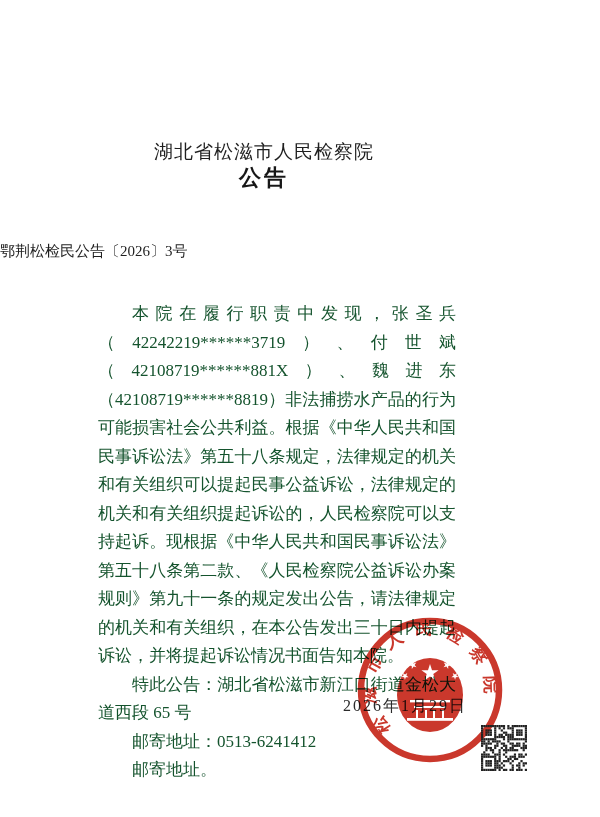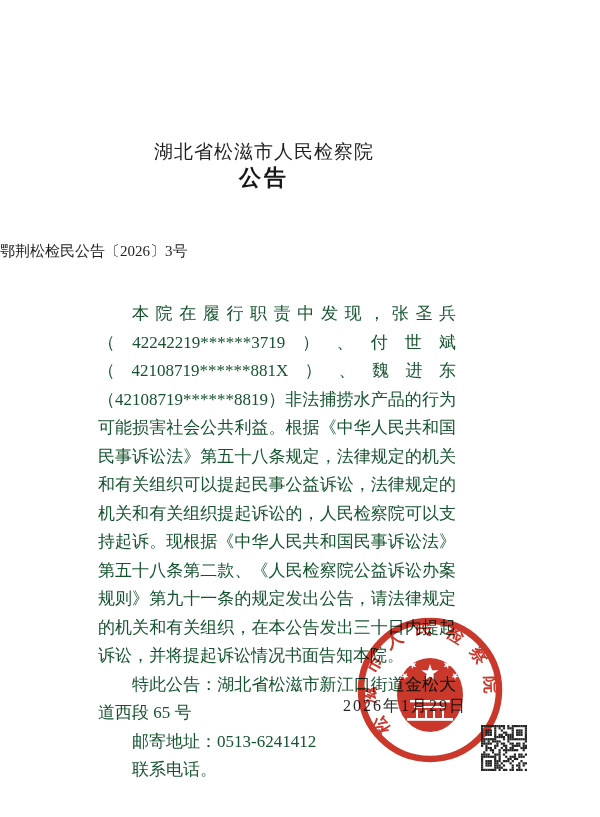--- a/index.html
+++ b/index.html
@@ -86,21 +86,21 @@
   <div class="org-title">湖北省松滋市人民检察院</div>
 
   <div class="doc-title">公告</div>
 
   <div class="doc-number">鄂荆松检民公告〔2026〕3号</div>
 
   <div class="doc-body">
     <p>本院在履行职责中发现，张圣兵（42242219******3719）、付世斌（42108719******881X）、魏进东（42108719******8819）非法捕捞水产品的行为可能损害社会公共利益。根据《中华人民共和国民事诉讼法》第五十八条规定，法律规定的机关和有关组织可以提起民事公益诉讼，法律规定的机关和有关组织提起诉讼的，人民检察院可以支持起诉。现根据《中华人民共和国民事诉讼法》第五十八条第二款、《人民检察院公益诉讼办案规则》第九十一条的规定发出公告，请法律规定的机关和有关组织，在本公告发出三十日内提起诉讼，并将提起诉讼情况书面告知本院。</p>
     <p><span>特此公告：</span><span>湖北省松滋市新江口街道金松大道西段 65 号</span></p>
     <p><span>邮寄地址：</span><span>0513-6241412</span></p>
-    <p>联系电话。</p>
+    <p>邮寄地址。</p>
   </div>
 
   <div class="issue-date">2026年1月29日</div>
 
   <svg class="seal" viewBox="0 0 150 150" xmlns="http://www.w3.org/2000/svg" aria-hidden="true">
 
     <circle cx="75" cy="75" r="69" fill="none" stroke-width="6.5" stroke="#c6281c"></circle>
 
     <path id="sealArc" d="M 21 75 A 54 54 0 1 1 128.9 75 A 54 54 0 1 1 21 75" fill="none" transform="rotate(-45 75 75)"></path>
     <text font-size="17.5" font-weight="bold" letter-spacing="11.5" font-family="'Liberation Serif','DejaVu Serif',serif" fill="#c6281c">

